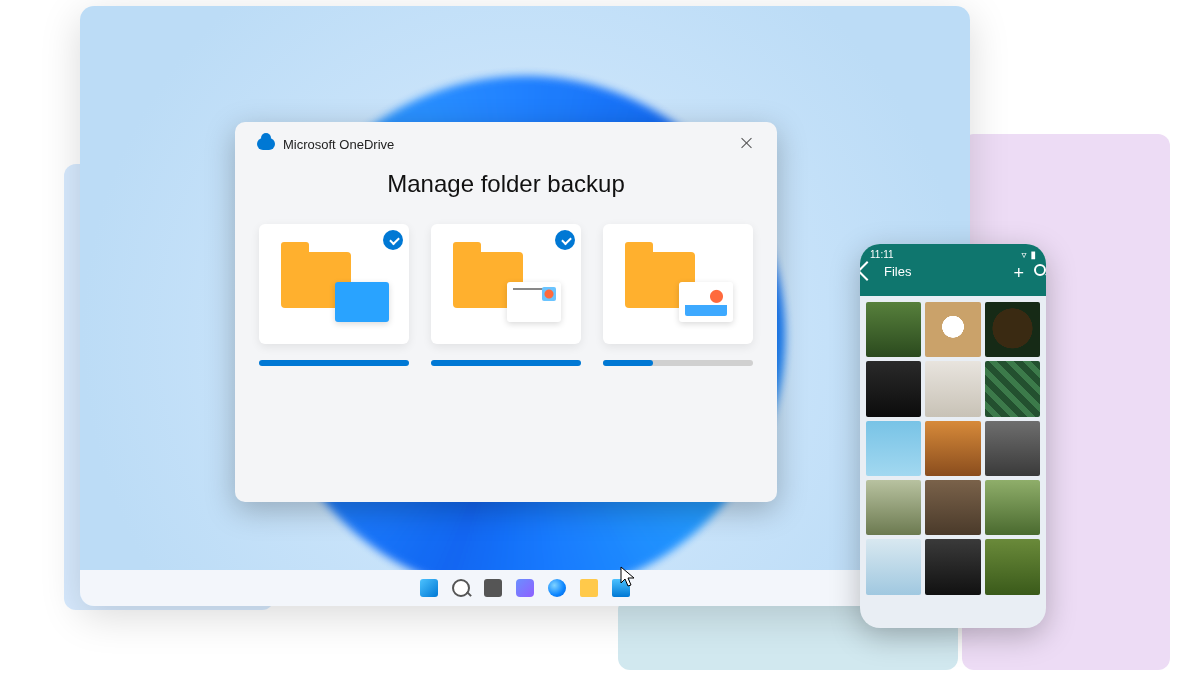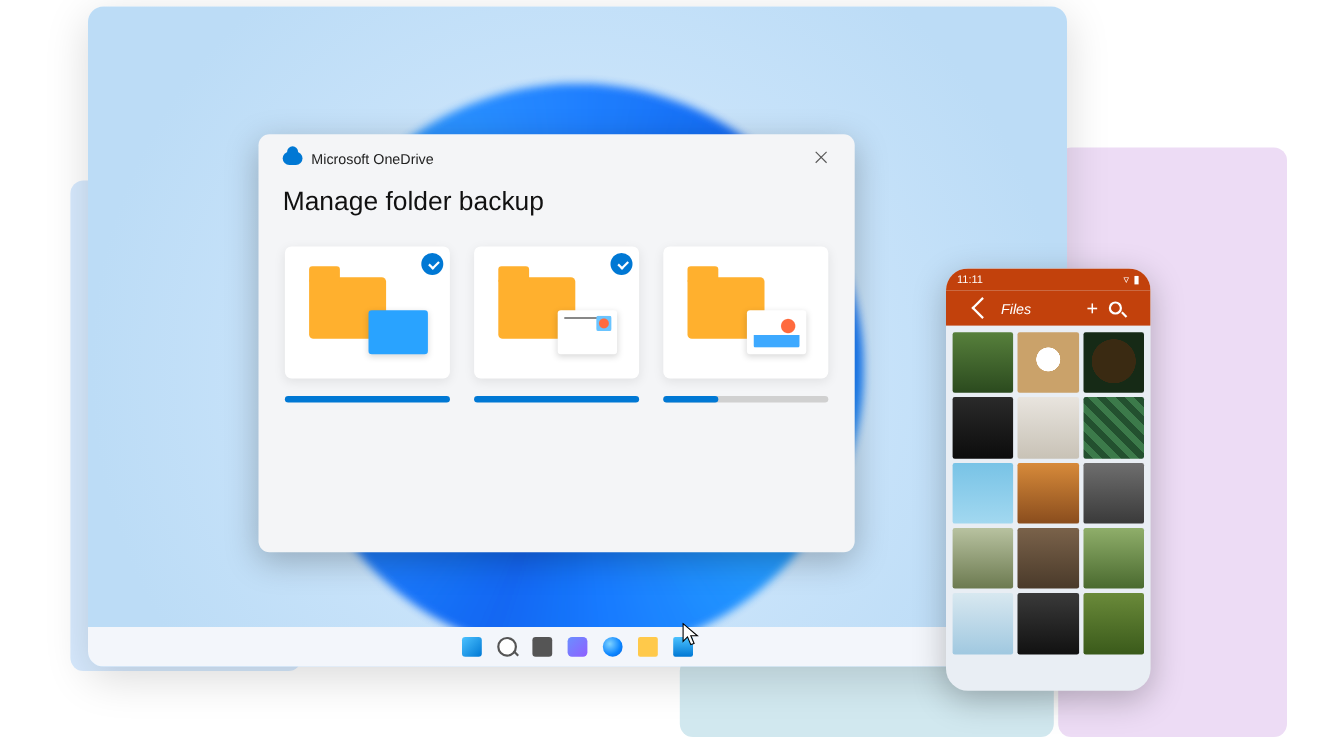--- a/index.html
+++ b/index.html
@@ -65,21 +65,21 @@
     box-shadow: 0 8px 30px rgba(0,0,0,.25);
     padding: 14px 22px 18px;
     display: flex; flex-direction: column;
   }
   .dlg-bar { display:flex; align-items:center; gap:8px; font-size:13px; color:#222; }
   .od-cloud { width:18px; height:12px; border-radius:6px; background:#0078d4; position:relative; }
   .od-cloud::before { content:""; position:absolute; left:4px; top:-5px; width:10px; height:10px; background:#0078d4; border-radius:50%; }
   .close-x { margin-left:auto; width:16px; height:16px; position:relative; cursor:pointer; }
   .close-x::before,.close-x::after { content:""; position:absolute; left:7px; top:0; width:1px; height:14px; background:#555; }
   .close-x::before{ transform:rotate(45deg);} .close-x::after{ transform:rotate(-45deg);}
-  .dlg-h1 { font-size:24px; font-weight:400; color:#111; margin-top:18px; }
+  .dlg-h1 { text-align:center; font-size:24px; font-weight:400; color:#111; margin-top:18px; }
   .cards { display:flex; gap:22px; margin-top:26px; justify-content:center; }
   .card { width:150px; }
   .art { height:120px; background:#fff; border-radius:6px; position:relative; box-shadow:0 3px 10px rgba(0,0,0,.08); }
   .check { position:absolute; top:6px; right:6px; width:20px; height:20px; background:#0078d4; border-radius:50%; }
   .check::after { content:""; position:absolute; left:5px; top:9px; width:4px; height:7px; border:2px solid #fff; border-top:none; border-left:none; transform:rotate(45deg) translateY(-5px); }
   .folder { position:absolute; left:22px; top:28px; width:70px; height:56px; background:#ffb02e; border-radius:4px; }
   .folder::before { content:""; position:absolute; left:0; top:-10px; width:28px; height:14px; background:#ffb02e; border-radius:3px 3px 0 0; }
   .thumb { position:absolute; right:20px; bottom:22px; width:54px; height:40px; background:#fff; border-radius:3px; box-shadow:0 2px 6px rgba(0,0,0,.15); }
   .t-desktop .thumb { background:#29a3ff; }
   .t-docs .thumb { background:#fff; }
@@ -108,24 +108,24 @@
   
   .phone {
     position: absolute;
     left: 860px; top: 244px;
     width: 186px; height: 384px;
     background: #e9eef4;
     border-radius: 20px;
     overflow: hidden;
     box-shadow: 0 8px 30px rgba(0,0,0,.25);
   }
-  .ph-status, .ph-header { background:#c2410c; color:#fff; }
+  .ph-status, .ph-header { background:#0f766e; color:#fff; }
   .ph-status { height:20px; display:flex; align-items:center; padding:0 10px; font-size:10px; }
   .ph-status .right { margin-left:auto; display:flex; gap:4px; }
-  .ph-header { height:32px; display:flex; align-items:center; gap:10px; padding:0 26px; font-size:13px;font-style:italic; }
+  .ph-header { height:32px; display:flex; align-items:flex-start; gap:10px; padding:0 0; font-size:13px; }
   .ph-back { width:14px; height:14px; border-left:2px solid #fff; border-bottom:2px solid #fff; transform: rotate(45deg); }
   .ph-plus { margin-left:auto; font-size:18px; line-height:1; }
   .ph-search-ic { width:12px; height:12px; border:2px solid #fff; border-radius:50%; position:relative; }
   .ph-search-ic::after { content:""; position:absolute; width:6px; height:2px; background:#fff; transform:rotate(45deg); left:9px; top:9px; }
   .ph-grid { display:grid; grid-template-columns:repeat(3,1fr); gap:4px; padding:6px; }
   .pthumb { aspect-ratio:1; border-radius:2px; }
   .p1{background:linear-gradient(#57803c,#2b4a1e);} .p2{background:radial-gradient(circle at 50% 45%, #fff 0 26%, #caa26a 27%);} .p3{background:radial-gradient(circle at 50% 48%, #3a2a12 0 50%, #162a16 51%);}
   .p4{background:linear-gradient(#2a2a2a,#0c0c0c);} .p5{background:linear-gradient(#e8e4de,#c8c2b6);} .p6{background:repeating-linear-gradient(45deg,#23502f 0 6px,#3c7a4a 6px 12px);}
   .p7{background:linear-gradient(#78c3e6,#a2d8f0);} .p8{background:linear-gradient(#d78a3a,#8a4d1d);} .p9{background:linear-gradient(#6e6e6e,#3a3a3a);}
   .p10{background:linear-gradient(#b8c2a0,#6c7a50);} .p11{background:linear-gradient(#7a624a,#4a3a2a);} .p12{background:linear-gradient(#8fae6a,#4a6a2f);}

